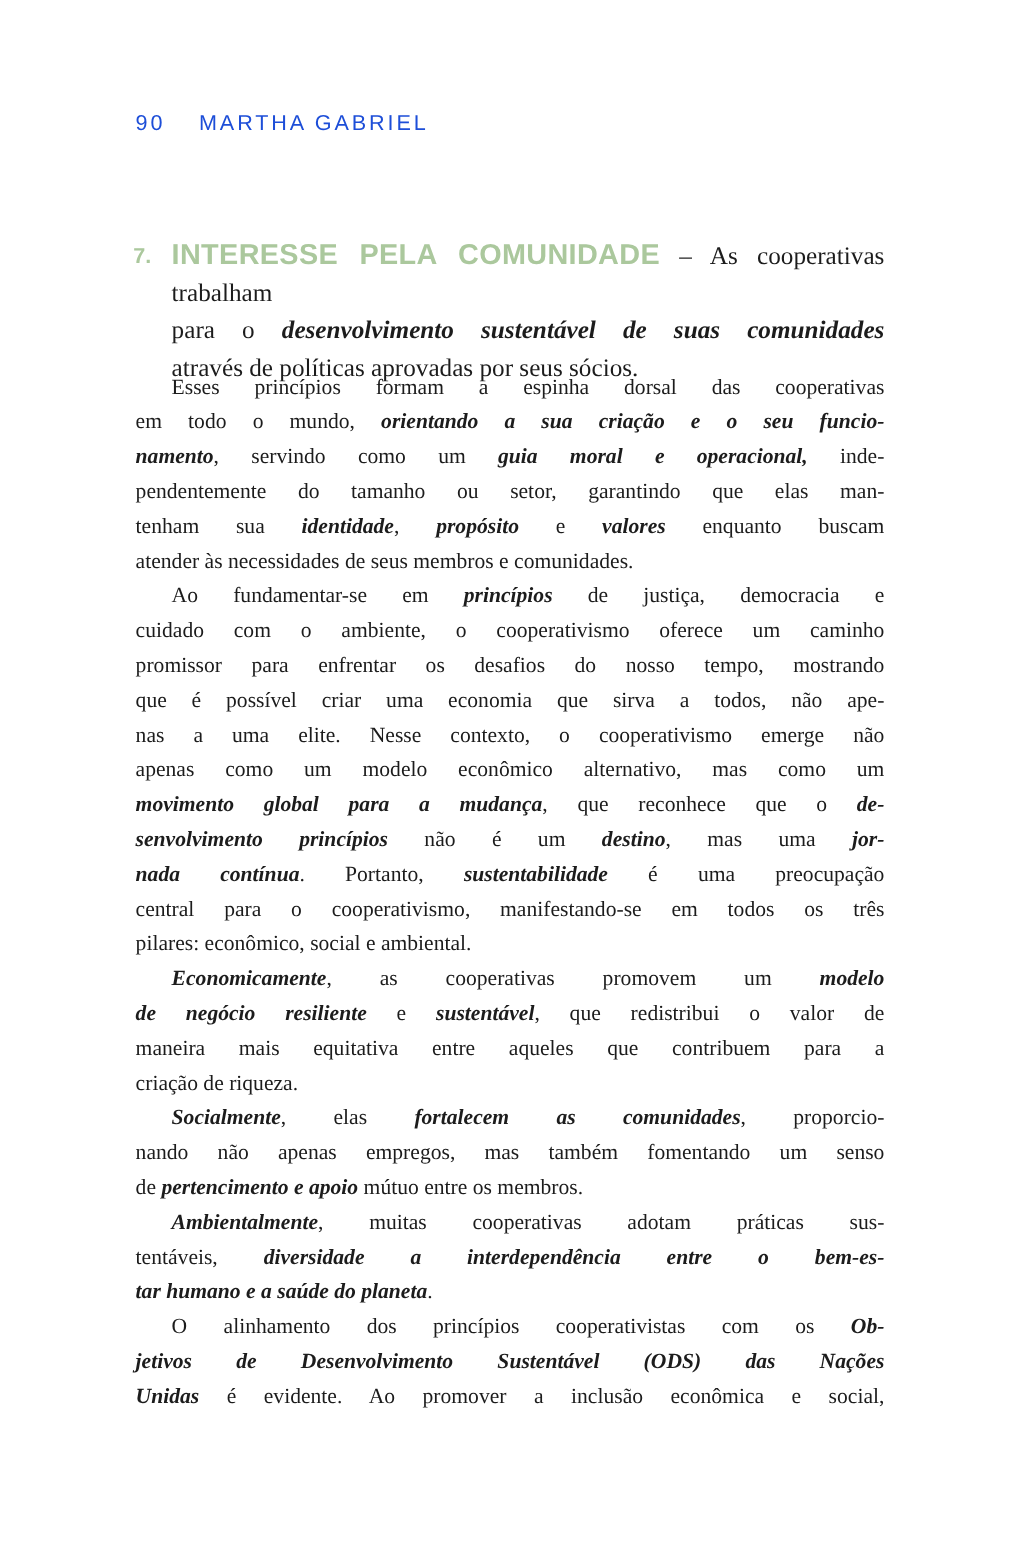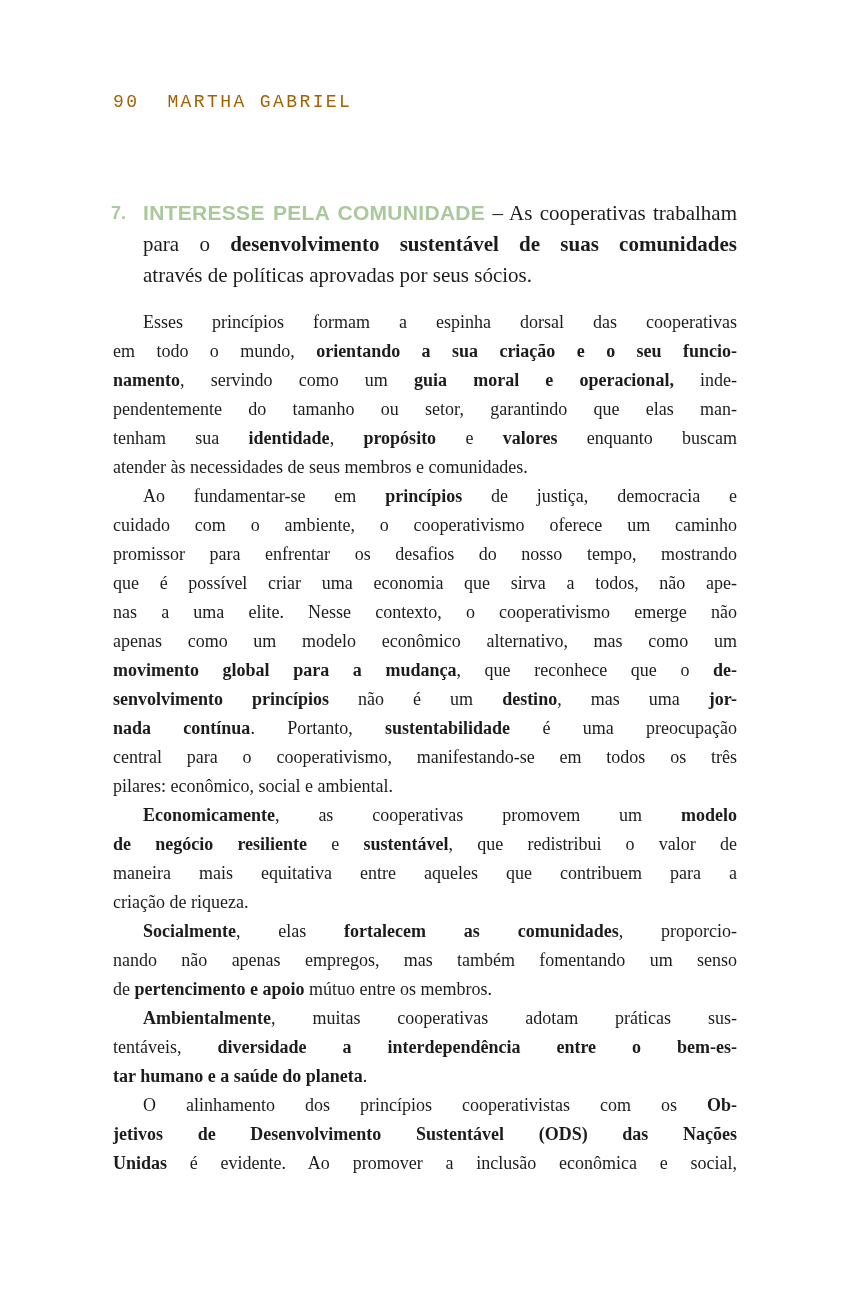--- a/index.html
+++ b/index.html
@@ -16,25 +16,25 @@
     color: #1c1c1c;
     overflow: hidden;
   }
   .running-header {
     position: absolute;
     left: 113px;
     top: 92px;
     display: flex;
     align-items: baseline;
     gap: 28px;
-    font-family: Liberation Mono, monospace;
+    font-family: Liberation Sans, sans-serif;
     font-size: 18px;
     font-weight: 500;
     letter-spacing: 2.4px;
-    color: #a16207;
+    color: #1d4ed8;
   }
   .list-item {
     position: absolute;
     left: 143px;
     top: 197px;
     width: 594px;
     font-size: 21px;
     line-height: 31px;
   }
   .item-number {
@@ -42,21 +42,21 @@
     left: -32px;
     top: 1px;
     font-family: "Liberation Sans", sans-serif;
     font-weight: 700;
     font-size: 18px;
     color: #abc89d;
   }
   .item-heading {
     font-family: "Liberation Sans", sans-serif;
     font-weight: 700;
-    font-size: 21px;
+    font-size: 24px;
     letter-spacing: 0.3px;
     color: #abc89d;
   }
   .body-text {
     position: absolute;
     left: 113px;
     top: 308px;
     width: 624px;
     font-size: 18px;
     line-height: 29px;
@@ -66,20 +66,21 @@
     text-align-last: justify;
   }
   .line.end {
     text-align-last: left;
   }
   .line.indent {
     text-indent: 30px;
   }
   .line b {
     font-weight: 700;
+    font-style: italic;
   }
 </style>
 </head>
 <body>
 
 <div class="page">
 
   <div class="running-header">
     <span>90</span>
     <span>MARTHA GABRIEL</span>

